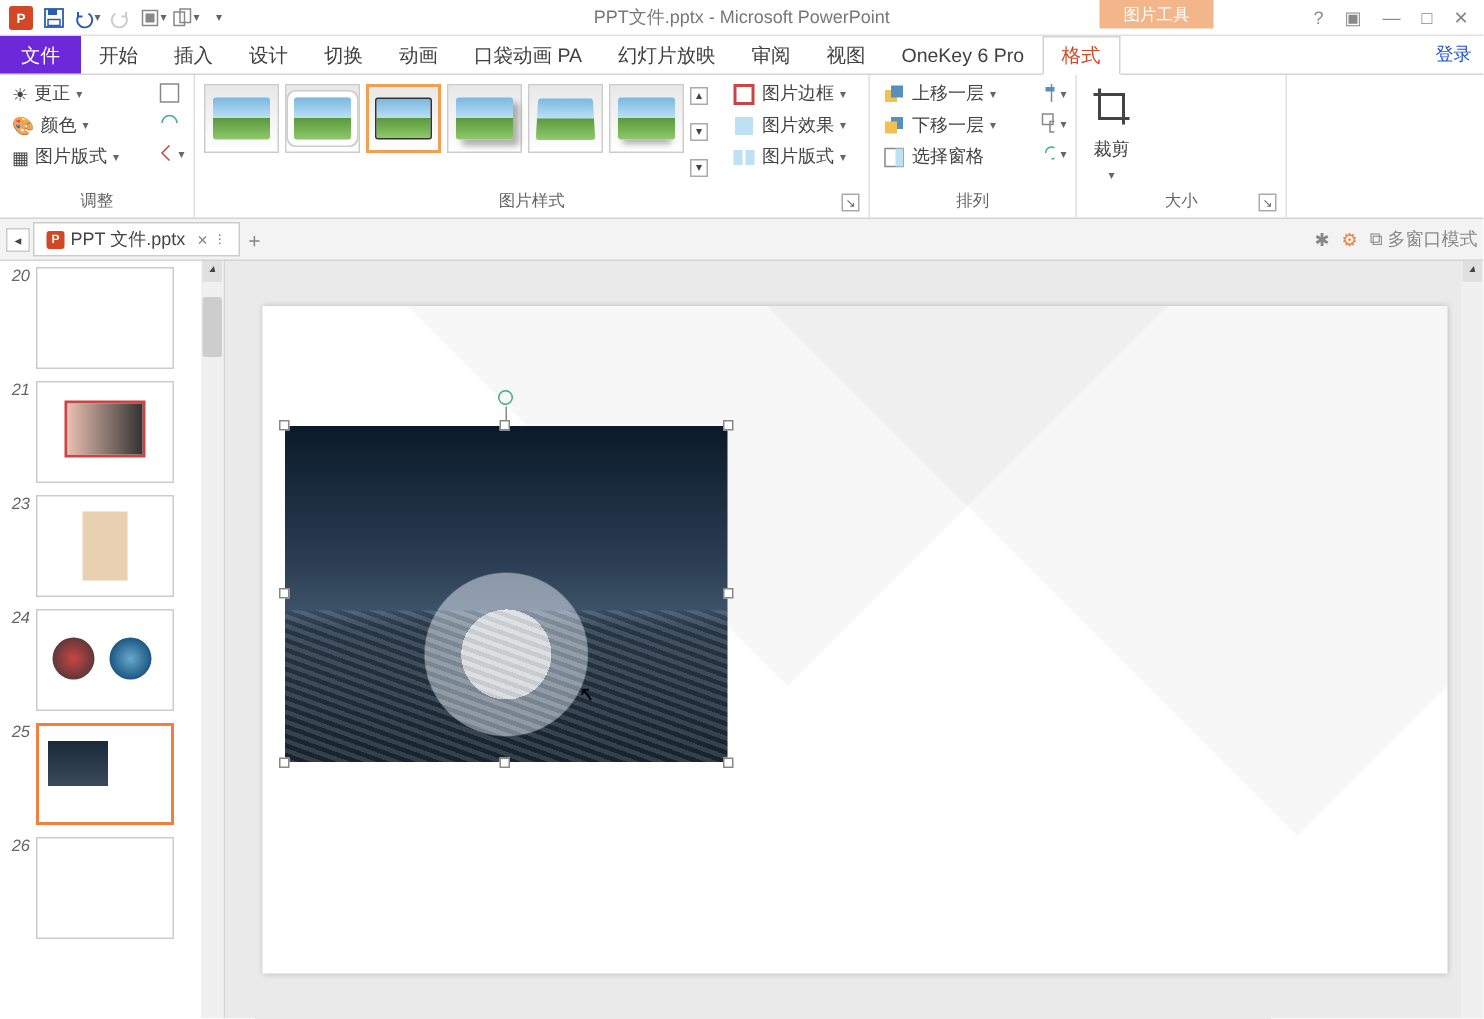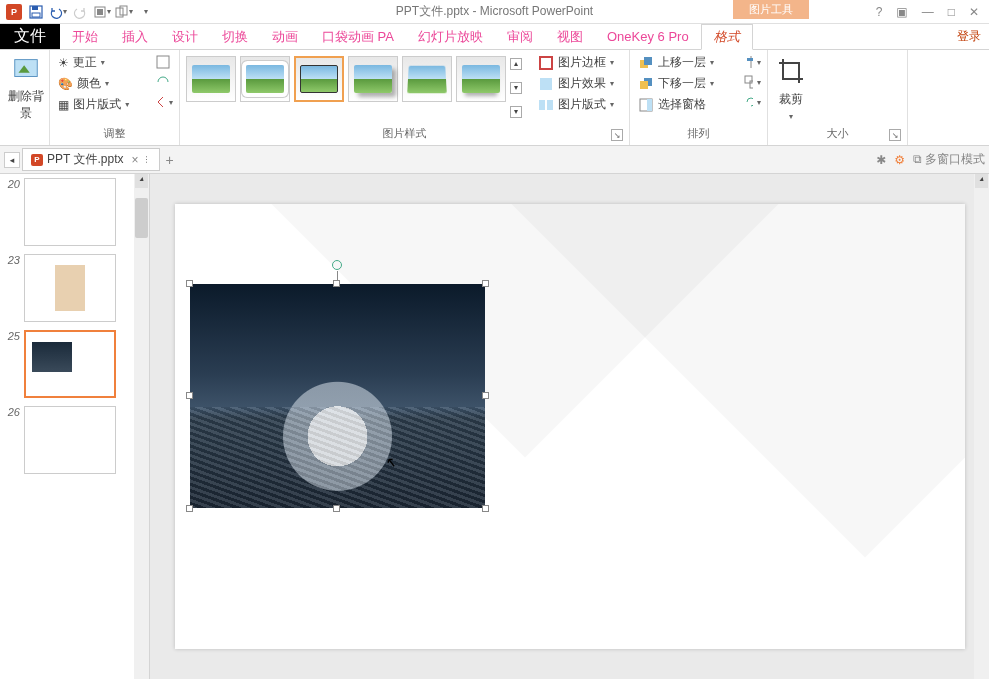--- a/index.html
+++ b/index.html
@@ -10,25 +10,25 @@
 .qat { display: flex; align-items: center; gap: 2px; padding-left: 4px; }
 .qat-icon { width: 20px; height: 20px; display: flex; align-items: center; justify-content: center; cursor: pointer; }
 .app-icon { width: 16px; height: 16px; background: #d24726; border-radius: 2px; display: flex; align-items: center; justify-content: center; color: #fff; font-size: 9px; font-weight: bold; }
 .title-center { position: absolute; left: 50%; transform: translateX(-50%); color: #777; font-size: 12px; }
 .title-context { position: absolute; right: 180px; top: 0; background: #f3b58a; color: #fff; padding: 2px 16px; font-size: 11px; }
 .win-controls { position: absolute; right: 0; display: flex; gap: 14px; padding-right: 10px; color: #888; }
 .win-btn { cursor: pointer; }
 
 
 .tabrow { height: 26px; display: flex; align-items: stretch; border-bottom: 1px solid #d4d4d4; }
-.tab-file { background: #000000; color: #fff; padding: 0 14px; display: flex; align-items: center; font-size: 16px; cursor: pointer; }
-.tab { padding: 0 12px; display: flex; align-items: center; cursor: pointer; color: #ec4899; font-size: 13px; }
+.tab-file { background: #6d28d9; color: #fff; padding: 0 14px; display: flex; align-items: center; font-size: 13px; cursor: pointer; }
+.tab { padding: 0 12px; display: flex; align-items: center; cursor: pointer; color: #404040; font-size: 13px; }
 .tab.active { background: #fff; border: 1px solid #d4d4d4; border-bottom: 1px solid #fff; margin-bottom: -1px; color: #d24726; }
-.tab-context { color: #d24726; font-style: italic; }
-.tab-right { margin-left: auto; padding: 0 8px; display: flex; align-items: center; color: #c2410c; cursor: pointer; font-family: Liberation Serif, serif; }
+.tab-context { color: #d24726; }
+.tab-right { margin-left: auto; padding: 0 8px; display: flex; align-items: center; color: #1d4ed8; cursor: pointer; font-family: Liberation Serif, serif; }
 
 
 .ribbon { height: 96px; background: #fff; border-bottom: 1px solid #d4d4d4; display: flex; }
 .rgroup { border-right: 1px solid #e0e0e0; display: flex; flex-direction: column; padding: 2px 4px; position: relative; }
 .rgroup-label { text-align: center; font-size: 11px; color: #666; margin-top: auto; padding-bottom: 2px; position: relative; }
 .launcher { position: absolute; right: 2px; bottom: 2px; width: 12px; height: 12px; border: 1px solid #aaa; font-size: 8px; display: flex; align-items: center; justify-content: center; cursor: pointer; }
 .rbtn { display: flex; align-items: center; gap: 4px; padding: 2px 4px; cursor: pointer; font-size: 12px; }
 .rbtn-big { flex-direction: column; width: 44px; height: 72px; justify-content: center; text-align: center; }
 .ricon-big { width: 32px; height: 32px; }
 
@@ -159,29 +159,20 @@
   <div class="tab">口袋动画 PA</div>
   <div class="tab">幻灯片放映</div>
   <div class="tab">审阅</div>
   <div class="tab">视图</div>
   <div class="tab">OneKey 6 Pro</div>
   <div class="tab active tab-context">格式</div>
   <div class="tab-right">登录</div>
 </div>
 
 <div class="ribbon">
-  <div class="rgroup" style="width:50px">
-    <div class="rbtn rbtn-big">
-      <svg class="ricon-big" viewBox="0 0 32 32">
-          <rect x="4" y="6" width="24" height="18" fill="#bde0f5" stroke="#5590c0"></rect>
-          <path d="M8 20 L14 12 L20 20 Z" fill="#5a9a3e"></path>
-        </svg>
-      <span>删除背景</span>
-    </div>
-  </div>
 
   <div class="rgroup" style="width:130px">
     <div style="display:flex;height:72px">
       <div style="flex:1">
         <div class="rbtn">
             <span>☀</span>
             <span>更正</span>
             <span class="dd">▾</span>
           </div>
         <div class="rbtn">
@@ -355,23 +346,38 @@
   </div>
 </div>
 
 <div class="editor">
   <div class="thumb-panel">
     <div class="slide-row">
       <div class="slide-num">20</div>
       <div class="slide-thumb"></div>
     </div>
     <div class="slide-row">
+      <div class="slide-num">21</div>
+      <div class="slide-thumb">
+          <div style="position:absolute;left:18px;top:12px;width:54px;height:38px;background:#333;border:2px solid #c44">
+            <div style="width:100%;height:100%;background:linear-gradient(90deg,#e8c0b0,#333)"></div>
+          </div>
+        </div>
+    </div>
+    <div class="slide-row">
       <div class="slide-num">23</div>
       <div class="slide-thumb">
           <div style="position:absolute;left:30px;top:10px;width:30px;height:46px;background:#e8d0b0"></div>
+        </div>
+    </div>
+    <div class="slide-row">
+      <div class="slide-num">24</div>
+      <div class="slide-thumb">
+          <div style="position:absolute;left:10px;top:18px;width:28px;height:28px;border-radius:50%;background:radial-gradient(#c44,#333)"></div>
+          <div style="position:absolute;left:48px;top:18px;width:28px;height:28px;border-radius:50%;background:radial-gradient(#6ac,#036)"></div>
         </div>
     </div>
     <div class="slide-row">
       <div class="slide-num">25</div>
       <div class="slide-thumb selected">
           <div style="position:absolute;left:6px;top:10px;width:40px;height:30px;background:linear-gradient(#1a2a3a,#3a4a5a)"></div>
         </div>
     </div>
     <div class="slide-row">
       <div class="slide-num">26</div>

